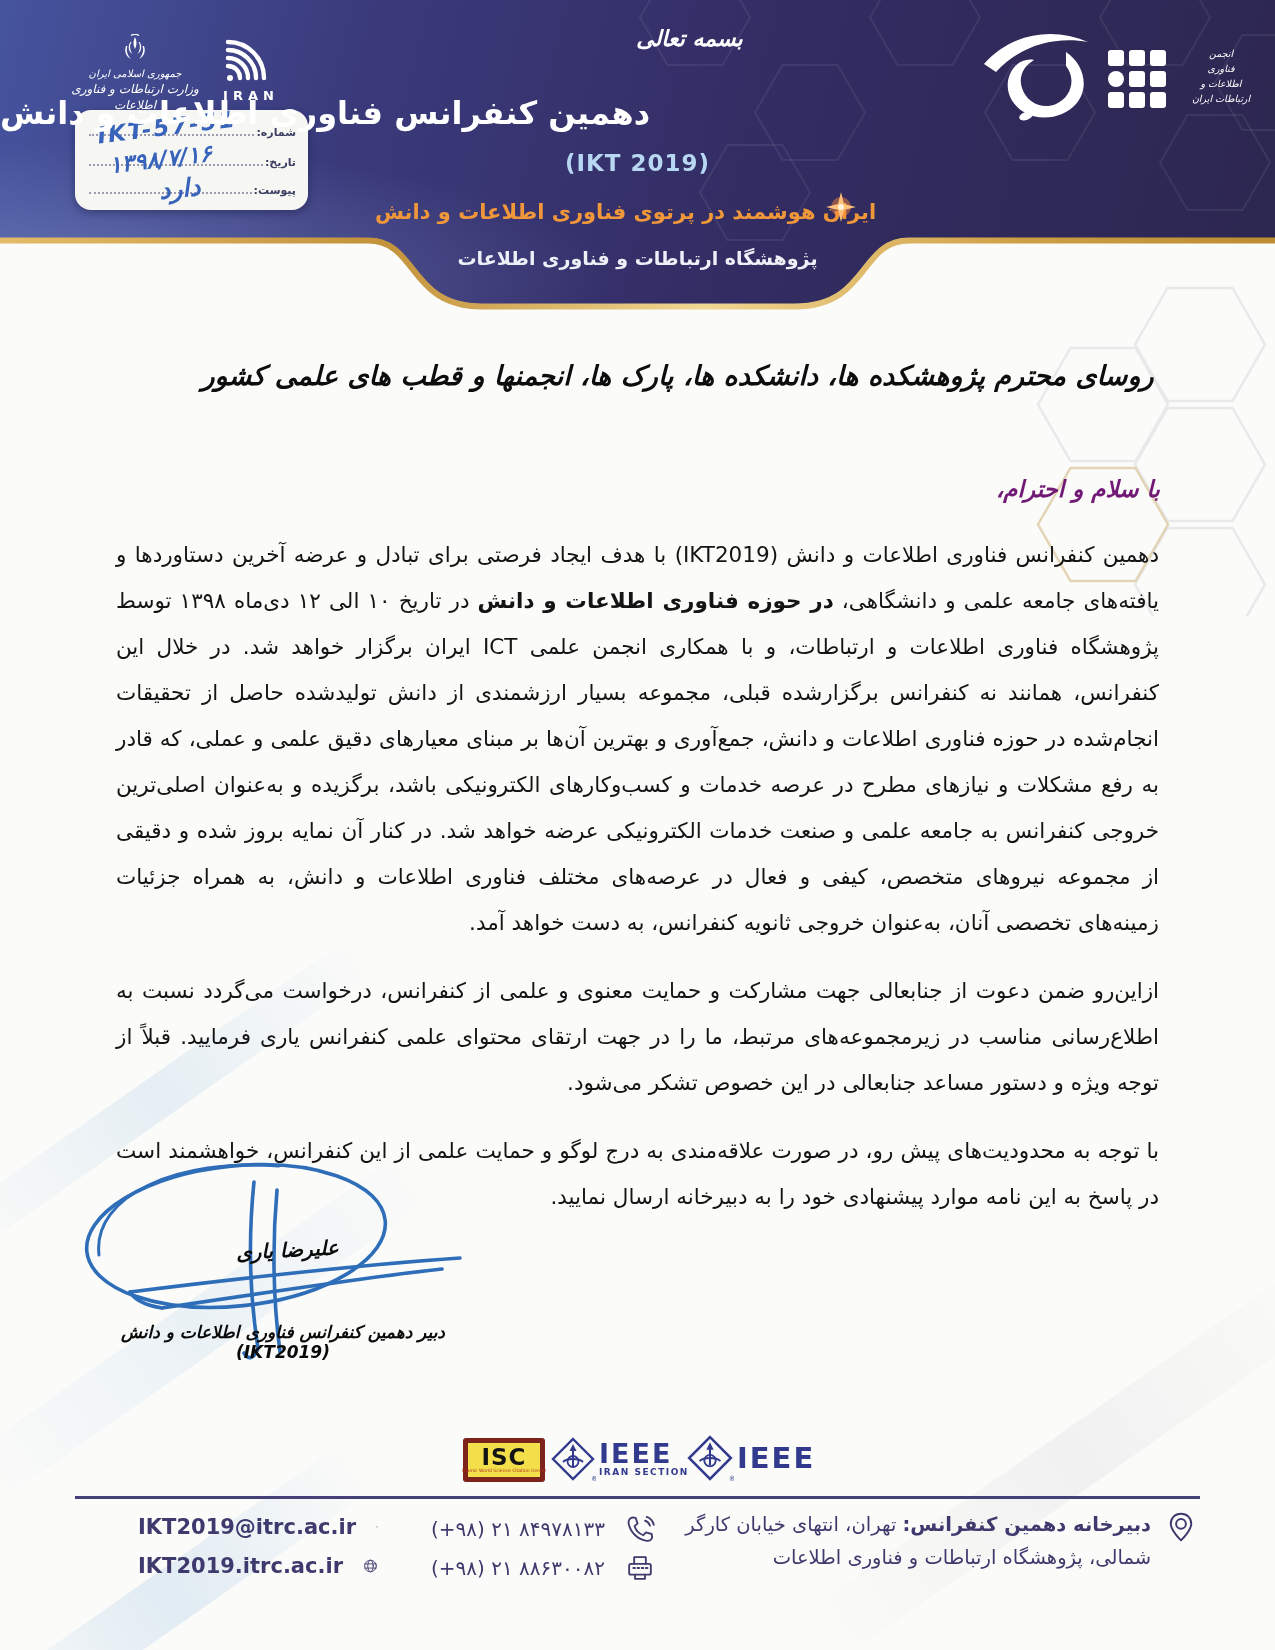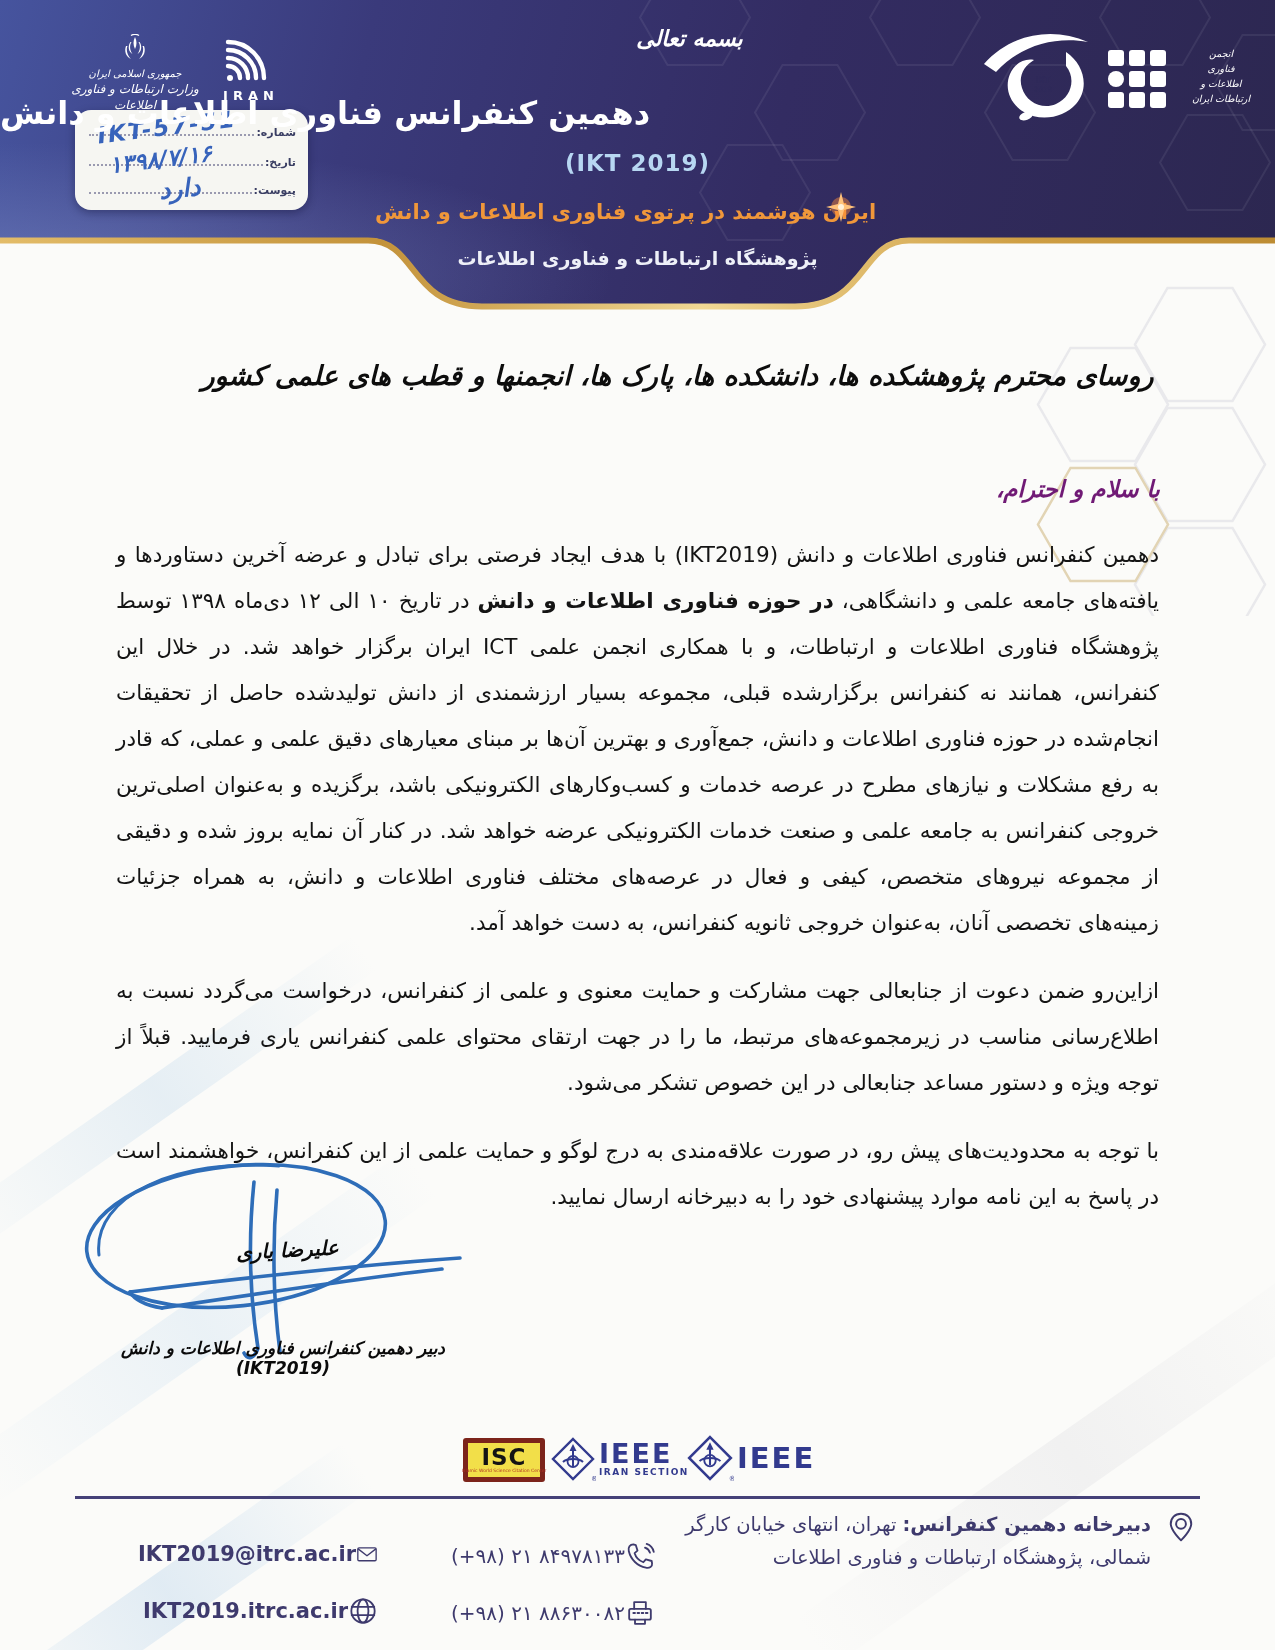--- a/index.html
+++ b/index.html
@@ -61,21 +61,21 @@
   .body-text{top:528px;right:112px;left:112px;direction:rtl;text-align:justify;
     text-align-last:right;font-size:21.5px;line-height:46px;color:#141414;}
   .body-text p{margin:4px;}
   .body-text p + p{margin-top:22px;}
   .b{font-weight:bold;}
 
   .signature-svg{left:64px;top:1140px;}
   .signer-name{left:236px;top:1238px;font-size:20px;font-weight:bold;font-style:italic;
     color:#0a0a0a;direction:rtl;transform:rotate(-3deg);}
   .signer-title{left:98px;top:1322px;width:370px;text-align:center;font-size:17px;
-    font-weight:bold;font-style:italic;color:#0a0a0a;direction:rtl;margin-top:16px;}
+    font-weight:bold;font-style:italic;color:#0a0a0a;direction:rtl;}
 
   
   .isc{left:463px;top:1438px;width:72px;height:34px;background:#f2df49;
     border:5px solid #7c241b;border-radius:3px;display:flex;flex-direction:column;
     align-items:center;justify-content:center;}
   .isc-label{font-size:23px;font-weight:bold;color:#141414;line-height:22px;letter-spacing:1px;}
   .isc-sub{font-size:4.5px;color:#b03325;white-space:nowrap;line-height:6px;}
   .ieee{display:flex;align-items:center;gap:3px;}
   .ieee-1{left:550px;top:1436px;}
   .ieee-2{left:686px;top:1434px;}
@@ -83,21 +83,21 @@
   .ieee-2 .ieee-label{font-size:29px;}
   .ieee-sub{font-size:9px;font-weight:bold;color:#323a8e;letter-spacing:1.5px;line-height:11px;}
 
   
   .footer-line{left:75px;top:1496px;width:1125px;height:3px;background:#454178;}
   .f-ink{color:#3e3a6d;}
   .f-right{right:78px;top:1508px;width:540px;direction:rtl;display:flex;gap:14px;
     align-items:flex-start;}
   .f-right .addr{font-size:19.5px;line-height:33px;text-align:right;width:470px;}
   .f-mid{left:383px;top:1514px;width:272px;direction:rtl;}
-  .f-row{display:flex;align-items:center;gap:0;direction:rtl;margin-bottom:9px;margin-top:27px;}
+  .f-row{display:flex;align-items:center;gap:20px;direction:rtl;margin-bottom:9px;}
   .num{direction:ltr;font-size:20px;letter-spacing:1px;white-space:nowrap;}
   .f-left{left:138px;top:1512px;width:240px;direction:rtl;}
   .f-left .txt{direction:ltr;font-size:21px;font-weight:bold;white-space:nowrap;}
 
   
   .hexwm{right:-8px;top:286px;}
   .streak{position:absolute;pointer-events:none;}
   .s1{left:-90px;top:1075px;width:500px;height:42px;transform:rotate(-35deg);
     background:linear-gradient(90deg,rgba(190,215,235,0),rgba(190,215,235,.35),rgba(190,215,235,0));}
   .s2{left:-70px;top:1300px;width:540px;height:55px;transform:rotate(-35deg);

